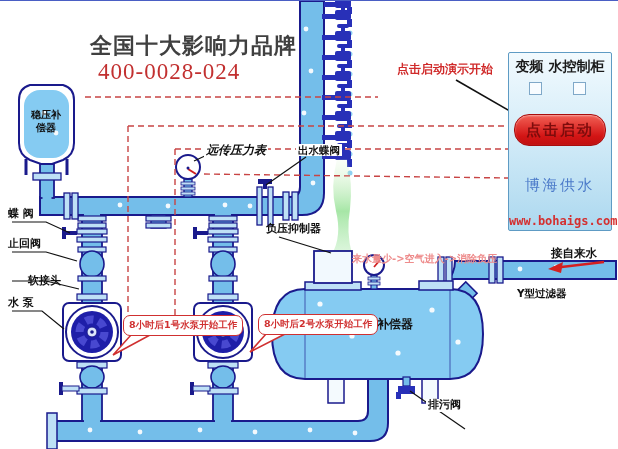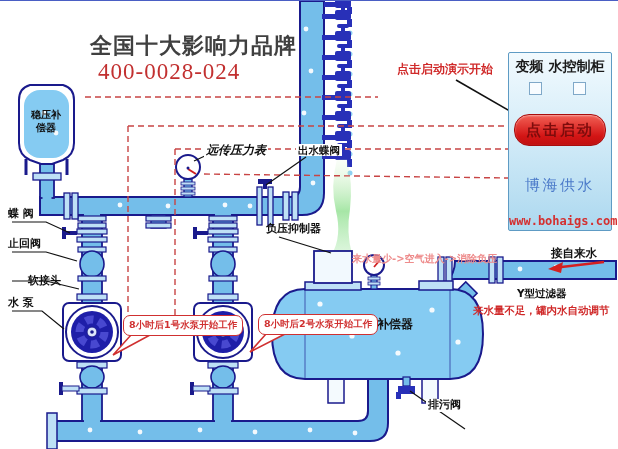--- a/index.html
+++ b/index.html
@@ -284,21 +284,20 @@
 
 <div class="txt lbl lbl-bg" style="left:204px;top:143px;font-size:12px;font-style:italic;">远传压力表</div>
 <div class="txt lbl lbl-bg" style="left:296px;top:143px;font-size:10.5px;">出水蝶阀</div>
 <div class="txt lbl" style="left:266px;top:222px;">负压抑制器</div>
 <div class="txt lbl" style="left:377px;top:317px;font-size:12px;z-index:2;">补偿器</div>
 <div class="txt lbl" style="left:551px;top:246px;font-size:11.5px;">接自来水</div>
 <div class="txt lbl" style="left:517px;top:286px;font-size:10.5px;">Y型过滤器</div>
 <div class="txt lbl lbl-bg" style="left:426px;top:398px;">排污阀</div>
 
 <div class="txt pink" style="left:352px;top:211px;margin-top:41px;">来水量少-&gt;空气进入-&gt;消除负压</div>
-<div class="txt red" style="left:473px;top:303px;font-size:10.5px;">来水量不足，罐内水自动调节</div>
 
 <div class="callout" style="left:123px;top:314px;">8小时后1号水泵开始工作</div>
 <div class="callout" style="left:258px;top:313px;">8小时后2号水泵开始工作</div>
 
 <div class="cabinet">
   <div class="cab-title">变频  水控制柜</div>
   <div class="cab-box" style="left:20px;"></div>
   <div class="cab-box" style="left:64px;"></div>
   <div class="cab-btn">点击启动</div>
   <div class="cab-co">博海供水</div>

